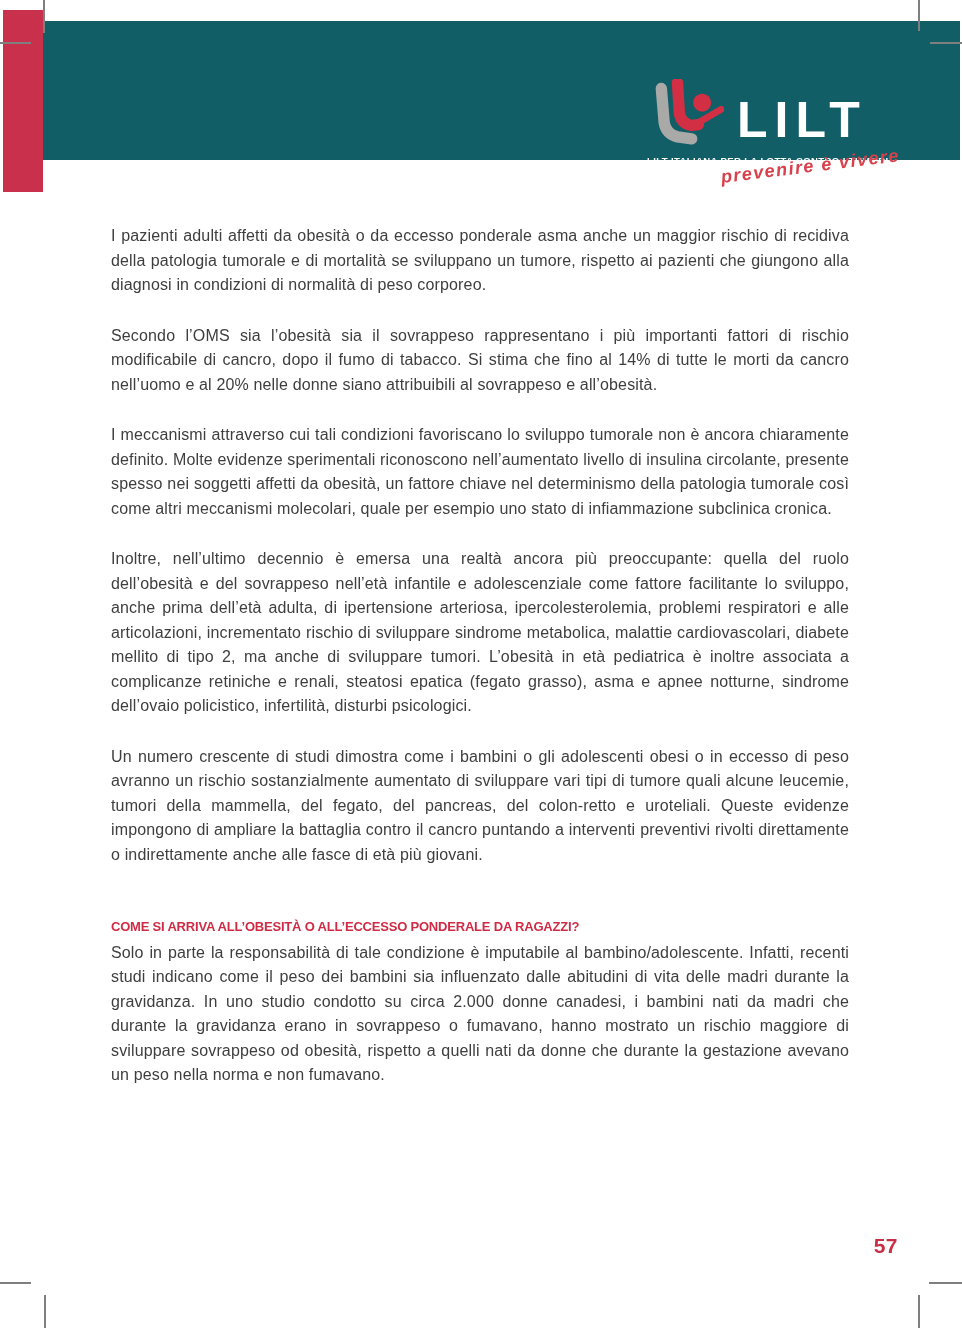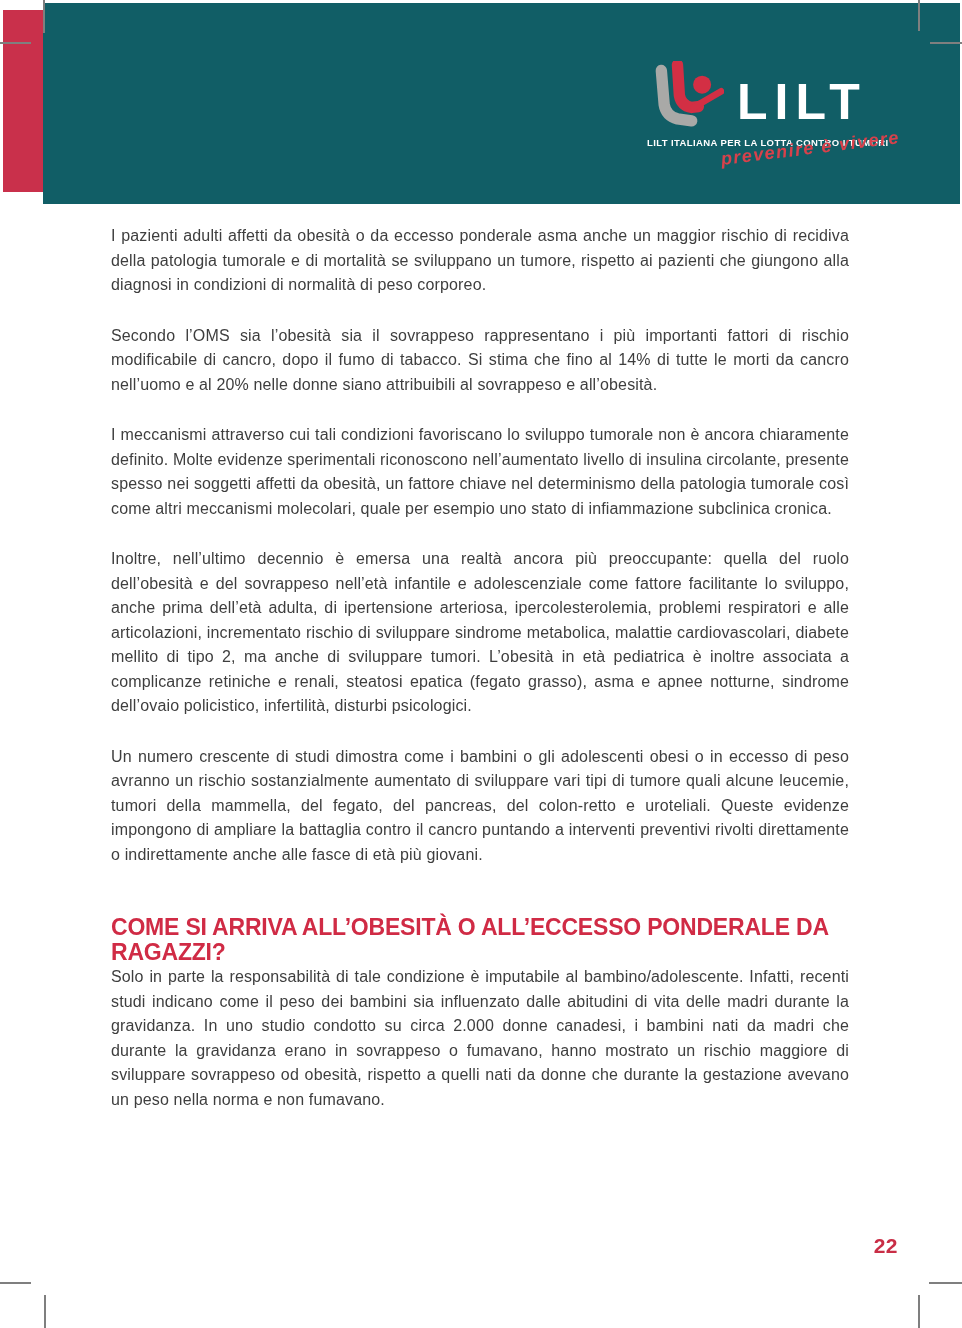--- a/index.html
+++ b/index.html
@@ -15,22 +15,22 @@
 
   
   .red-bar {
     position: absolute;
     left: 3px; top: 10px;
     width: 40px; height: 182px;
     background: #C9304B;
   }
   .teal-band {
     position: absolute;
-    left: 43px; top: 3px;
-    width: 917px; height: 201px;
+    left: 43px; top: 21px;
+    width: 917px; height: 139px;
     background: #115E66;
   }
 
   
   .logo-mark { position: absolute; left: 605px; top: 58px; }
   .lilt-word {
     position: absolute; left: 694px; top: 74px;
     color: #ffffff;
     font-size: 50px;
     font-weight: bold;
@@ -78,21 +78,21 @@
     line-height: 24.5px;
     text-align: justify;
     text-justify: inter-word;
     letter-spacing: 0.15px;
   }
   .content p { margin: 0 0 26px 0; }
   .content p.last { margin-bottom: 8px; }
   .section-heading {
     margin: 48px 0 1px 0;
     color: #D02B45;
-    font-size: 23px;
+    font-size: 13px;
     font-weight: bold;
     line-height: 24.5px;
     letter-spacing: -0.2px;
     text-align: left;
   }
 
   .page-number {
     position: absolute;
     right: 64px; top: 1234px;
     color: #C92E46;
@@ -133,15 +133,15 @@
   <main class="content">
     <p>I pazienti adulti affetti da obesità o da eccesso ponderale asma anche un maggior rischio di recidiva della patologia tumorale e di mortalità se sviluppano un tumore, rispetto ai pazienti che giungono alla diagnosi in condizioni di normalità di peso corporeo.</p>
     <p>Secondo l’OMS sia l’obesità sia il sovrappeso rappresentano i più importanti fattori di rischio modificabile di cancro, dopo il fumo di tabacco. Si stima che fino al 14% di tutte le morti da cancro nell’uomo e al 20% nelle donne siano attribuibili al sovrappeso e all’obesità.</p>
     <p>I meccanismi attraverso cui tali condizioni favoriscano lo sviluppo tumorale non è ancora chiaramente definito. Molte evidenze sperimentali riconoscono nell’aumentato livello di insulina circolante, presente spesso nei soggetti affetti da obesità, un fattore chiave nel determinismo della patologia tumorale così come altri meccanismi molecolari, quale per esempio uno stato di infiammazione subclinica cronica.</p>
     <p>Inoltre, nell’ultimo decennio è emersa una realtà ancora più preoccupante: quella del ruolo dell’obesità e del sovrappeso nell’età infantile e adolescenziale come fattore facilitante lo sviluppo, anche prima dell’età adulta, di ipertensione arteriosa, ipercolesterolemia, problemi respiratori e alle articolazioni, incrementato rischio di sviluppare sindrome metabolica, malattie cardiovascolari, diabete mellito di tipo 2, ma anche di sviluppare tumori. L’obesità in età pediatrica è inoltre associata a complicanze retiniche e renali, steatosi epatica (fegato grasso), asma e apnee notturne, sindrome dell’ovaio policistico, infertilità, disturbi psicologici.</p>
     <p>Un numero crescente di studi dimostra come i bambini o gli adolescenti obesi o in eccesso di peso avranno un rischio sostanzialmente aumentato di sviluppare vari tipi di tumore quali alcune leucemie, tumori della mammella, del fegato, del pancreas, del colon-retto e uroteliali. Queste evidenze impongono di ampliare la battaglia contro il cancro puntando a interventi preventivi rivolti direttamente o indirettamente anche alle fasce di età più giovani.</p>
     <h2 class="section-heading">COME SI ARRIVA ALL’OBESITÀ O ALL’ECCESSO PONDERALE DA RAGAZZI?</h2>
     <p class="last">Solo in parte la responsabilità di tale condizione è imputabile al bambino/adolescente. Infatti, recenti studi indicano come il peso dei bambini sia influenzato dalle abitudini di vita delle madri durante la gravidanza. In uno studio condotto su circa 2.000 donne canadesi, i bambini nati da madri che durante la gravidanza erano in sovrappeso o fumavano, hanno mostrato un rischio maggiore di sviluppare sovrappeso od obesità, rispetto a quelli nati da donne che durante la gestazione avevano un peso nella norma e non fumavano.</p>
   </main>
 
-  <div class="page-number">22</div>
+  <div class="page-number">57</div>
 
 </div>
 
 </body></html>

